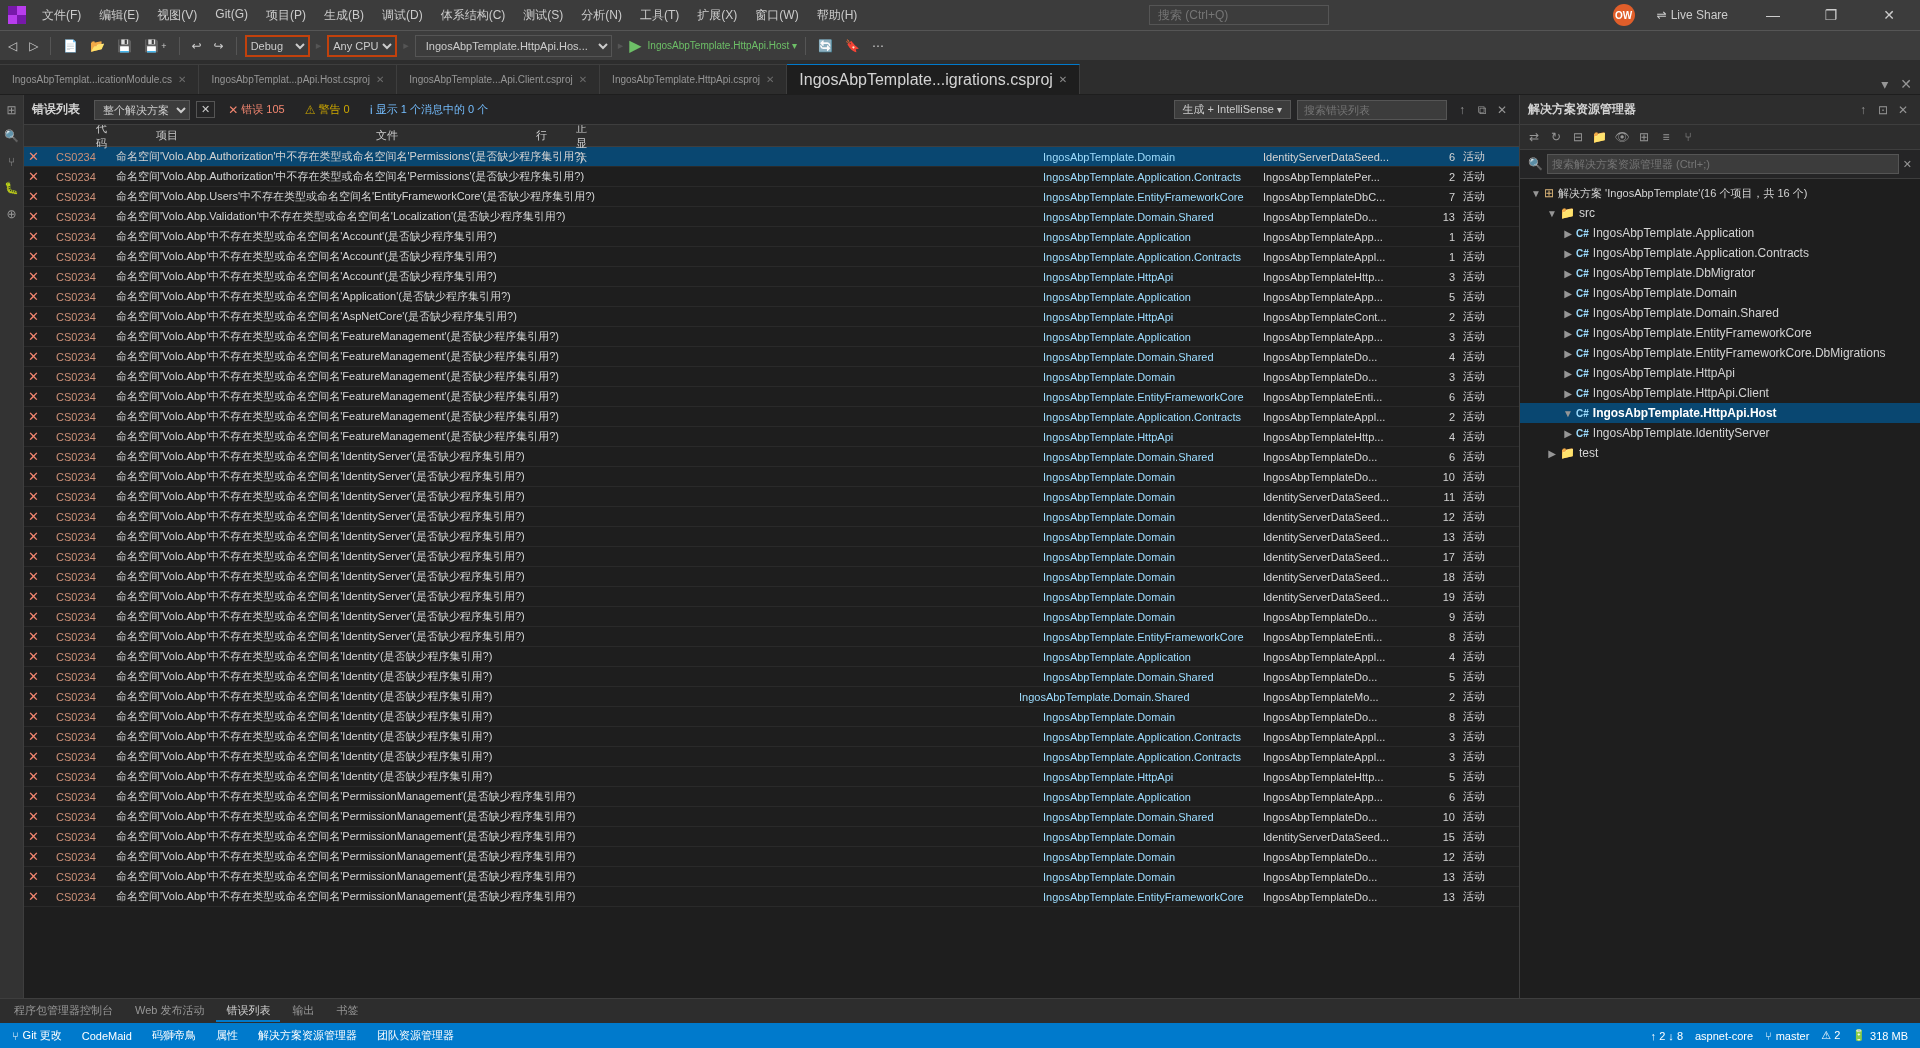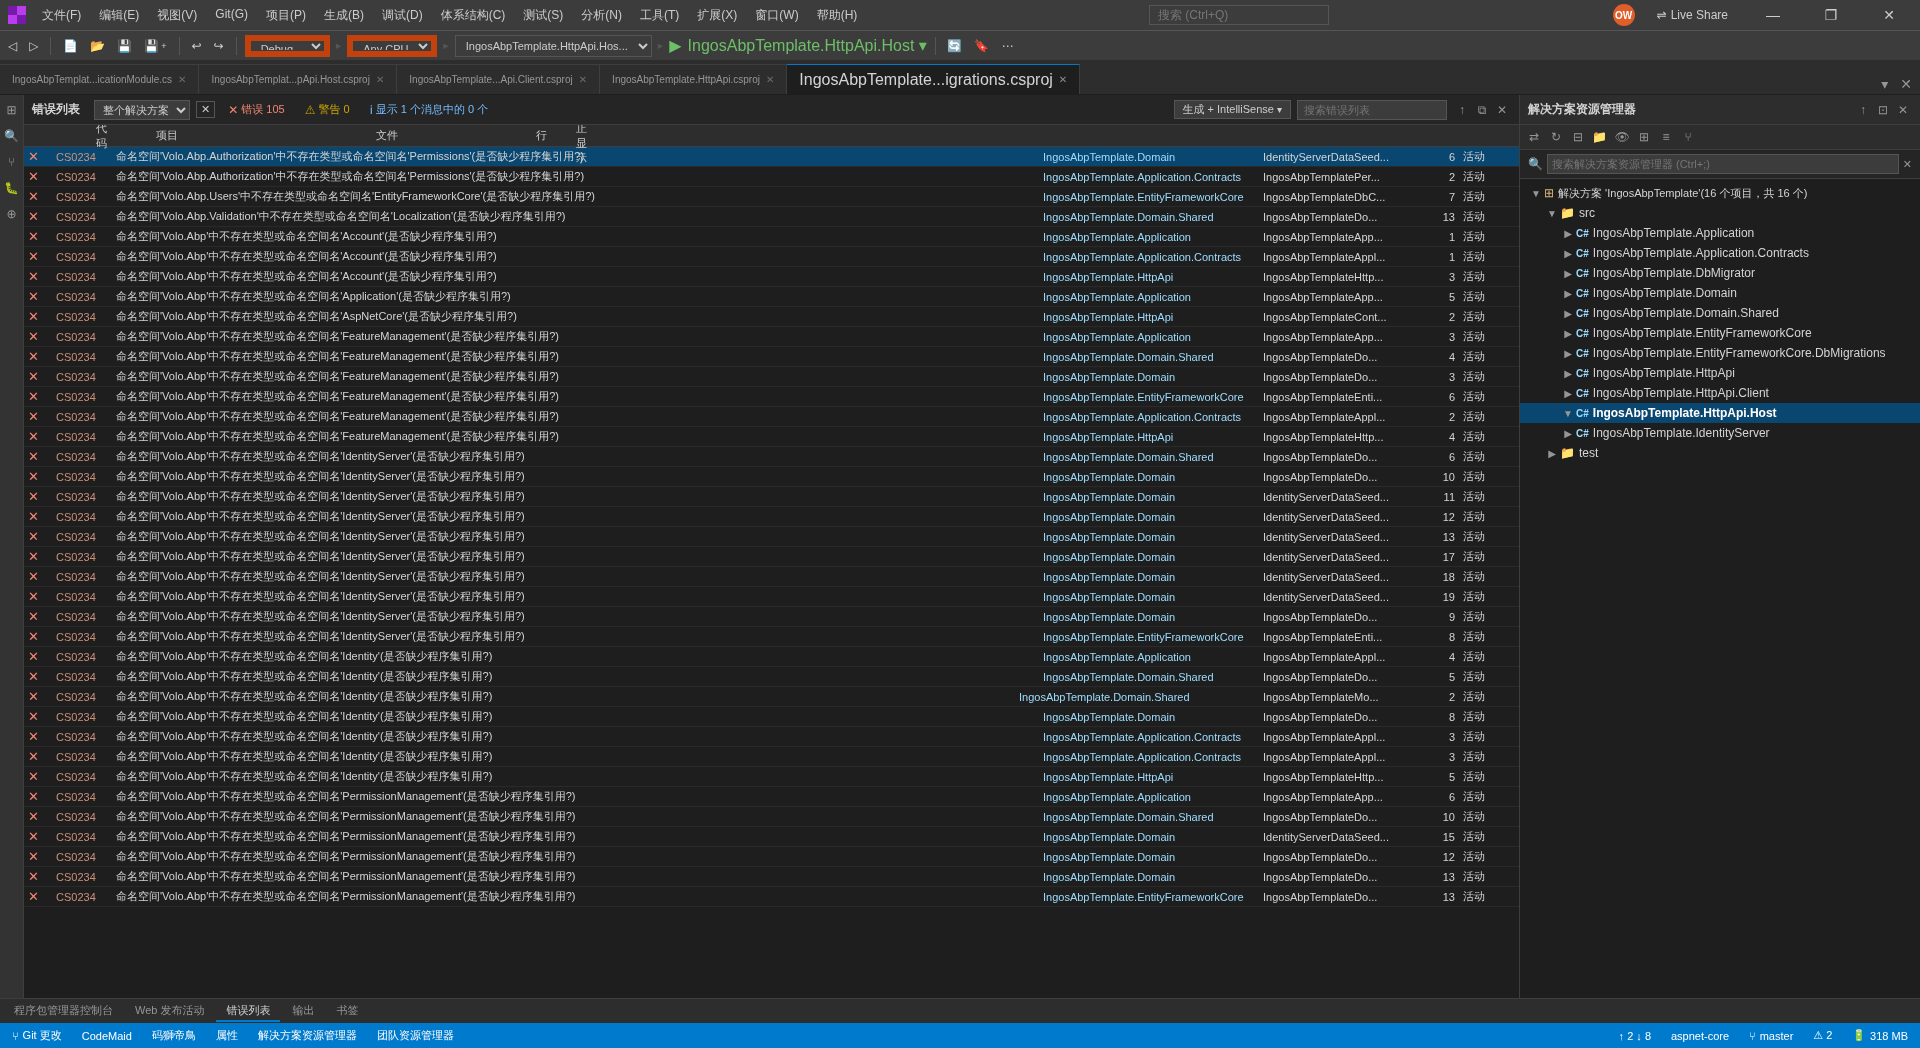--- a/index.html
+++ b/index.html
@@ -67,22 +67,22 @@
       padding: 0 4px;
       gap: 4px;
       border-top: 1px solid #555;
     }
     .toolbar-btn {
       padding: 2px 4px; cursor: pointer; font-size: 12px; color: #ccc;
       display: flex; align-items: center; gap: 2px;
     }
     .toolbar-separator { width: 1px; height: 18px; background: #555; margin: 0 4px; }
     .toolbar-select {
-      background: #3c3c3c; border: 6px solid #c2410c; color: #ccc;
-      padding: 1px 6px; font-size: 11px; height: 22px;
+      background: #3c3c3c; border: 2px solid #c2410c; color: #ccc;
+      padding: 1px 0; font-size: 11px; height: 22px;
     }
     .toolbar-debug-section {
       display: flex; align-items: center; gap: 4px;
     }
     .toolbar-run-btn {
       background: transparent; border: none; color: #6dbf67; font-size: 16px; cursor: pointer;
     }
     .toolbar-host-select {
       background: #3c3c3c; border: 1px solid #555; color: #ccc;
       padding: 1px 6px; font-size: 11px; height: 22px; max-width: 200px;
@@ -311,21 +311,21 @@
       gap: 12px;
       font-size: 11px;
       color: #ffffff;
     }
     .status-item {
       display: flex; align-items: center; gap: 4px; cursor: pointer;
       padding: 0 4px;
     }
     .status-right {
       margin-left: auto;
-      display: flex; align-items: center; gap: 12px;
+      display: flex; align-items: center; gap: 4px;
     }
 
     
     #bottom-tabs {
       height: 25px;
       background: #2d2d2d;
       display: flex;
       align-items: center;
       padding: 0 4px;
       border-top: 1px solid #3e3e3e;
@@ -423,21 +423,21 @@
     <span style="color:#555;padding:0 2px">▸</span>
     <select class="toolbar-select">
       <option>Any CPU</option>
     </select>
     <span style="color:#555;padding:0 2px">▸</span>
     <select class="toolbar-host-select">
       <option>IngosAbpTemplate.HttpApi.Hos...</option>
     </select>
     <span style="color:#555;padding:0 2px">▸</span>
     <button class="toolbar-run-btn">▶</button>
-    <span style="color:#6dbf67;font-size:16px;margin-left:2px">IngosAbpTemplate.HttpApi.Host ▾</span>
+    <span style="color:#6dbf67;font-size:10px;margin-left:2px">IngosAbpTemplate.HttpApi.Host ▾</span>
   </div>
   <div class="toolbar-separator"></div>
   <div class="toolbar-btn">🔄</div>
   <div class="toolbar-btn">🔖</div>
   <div class="toolbar-btn">⋯</div>
 </div>
 
 <div id="tabs-bar">
   <div class="tab">
     <span style="font-size:10px">IngosAbpTemplat...icationModule.cs</span>

